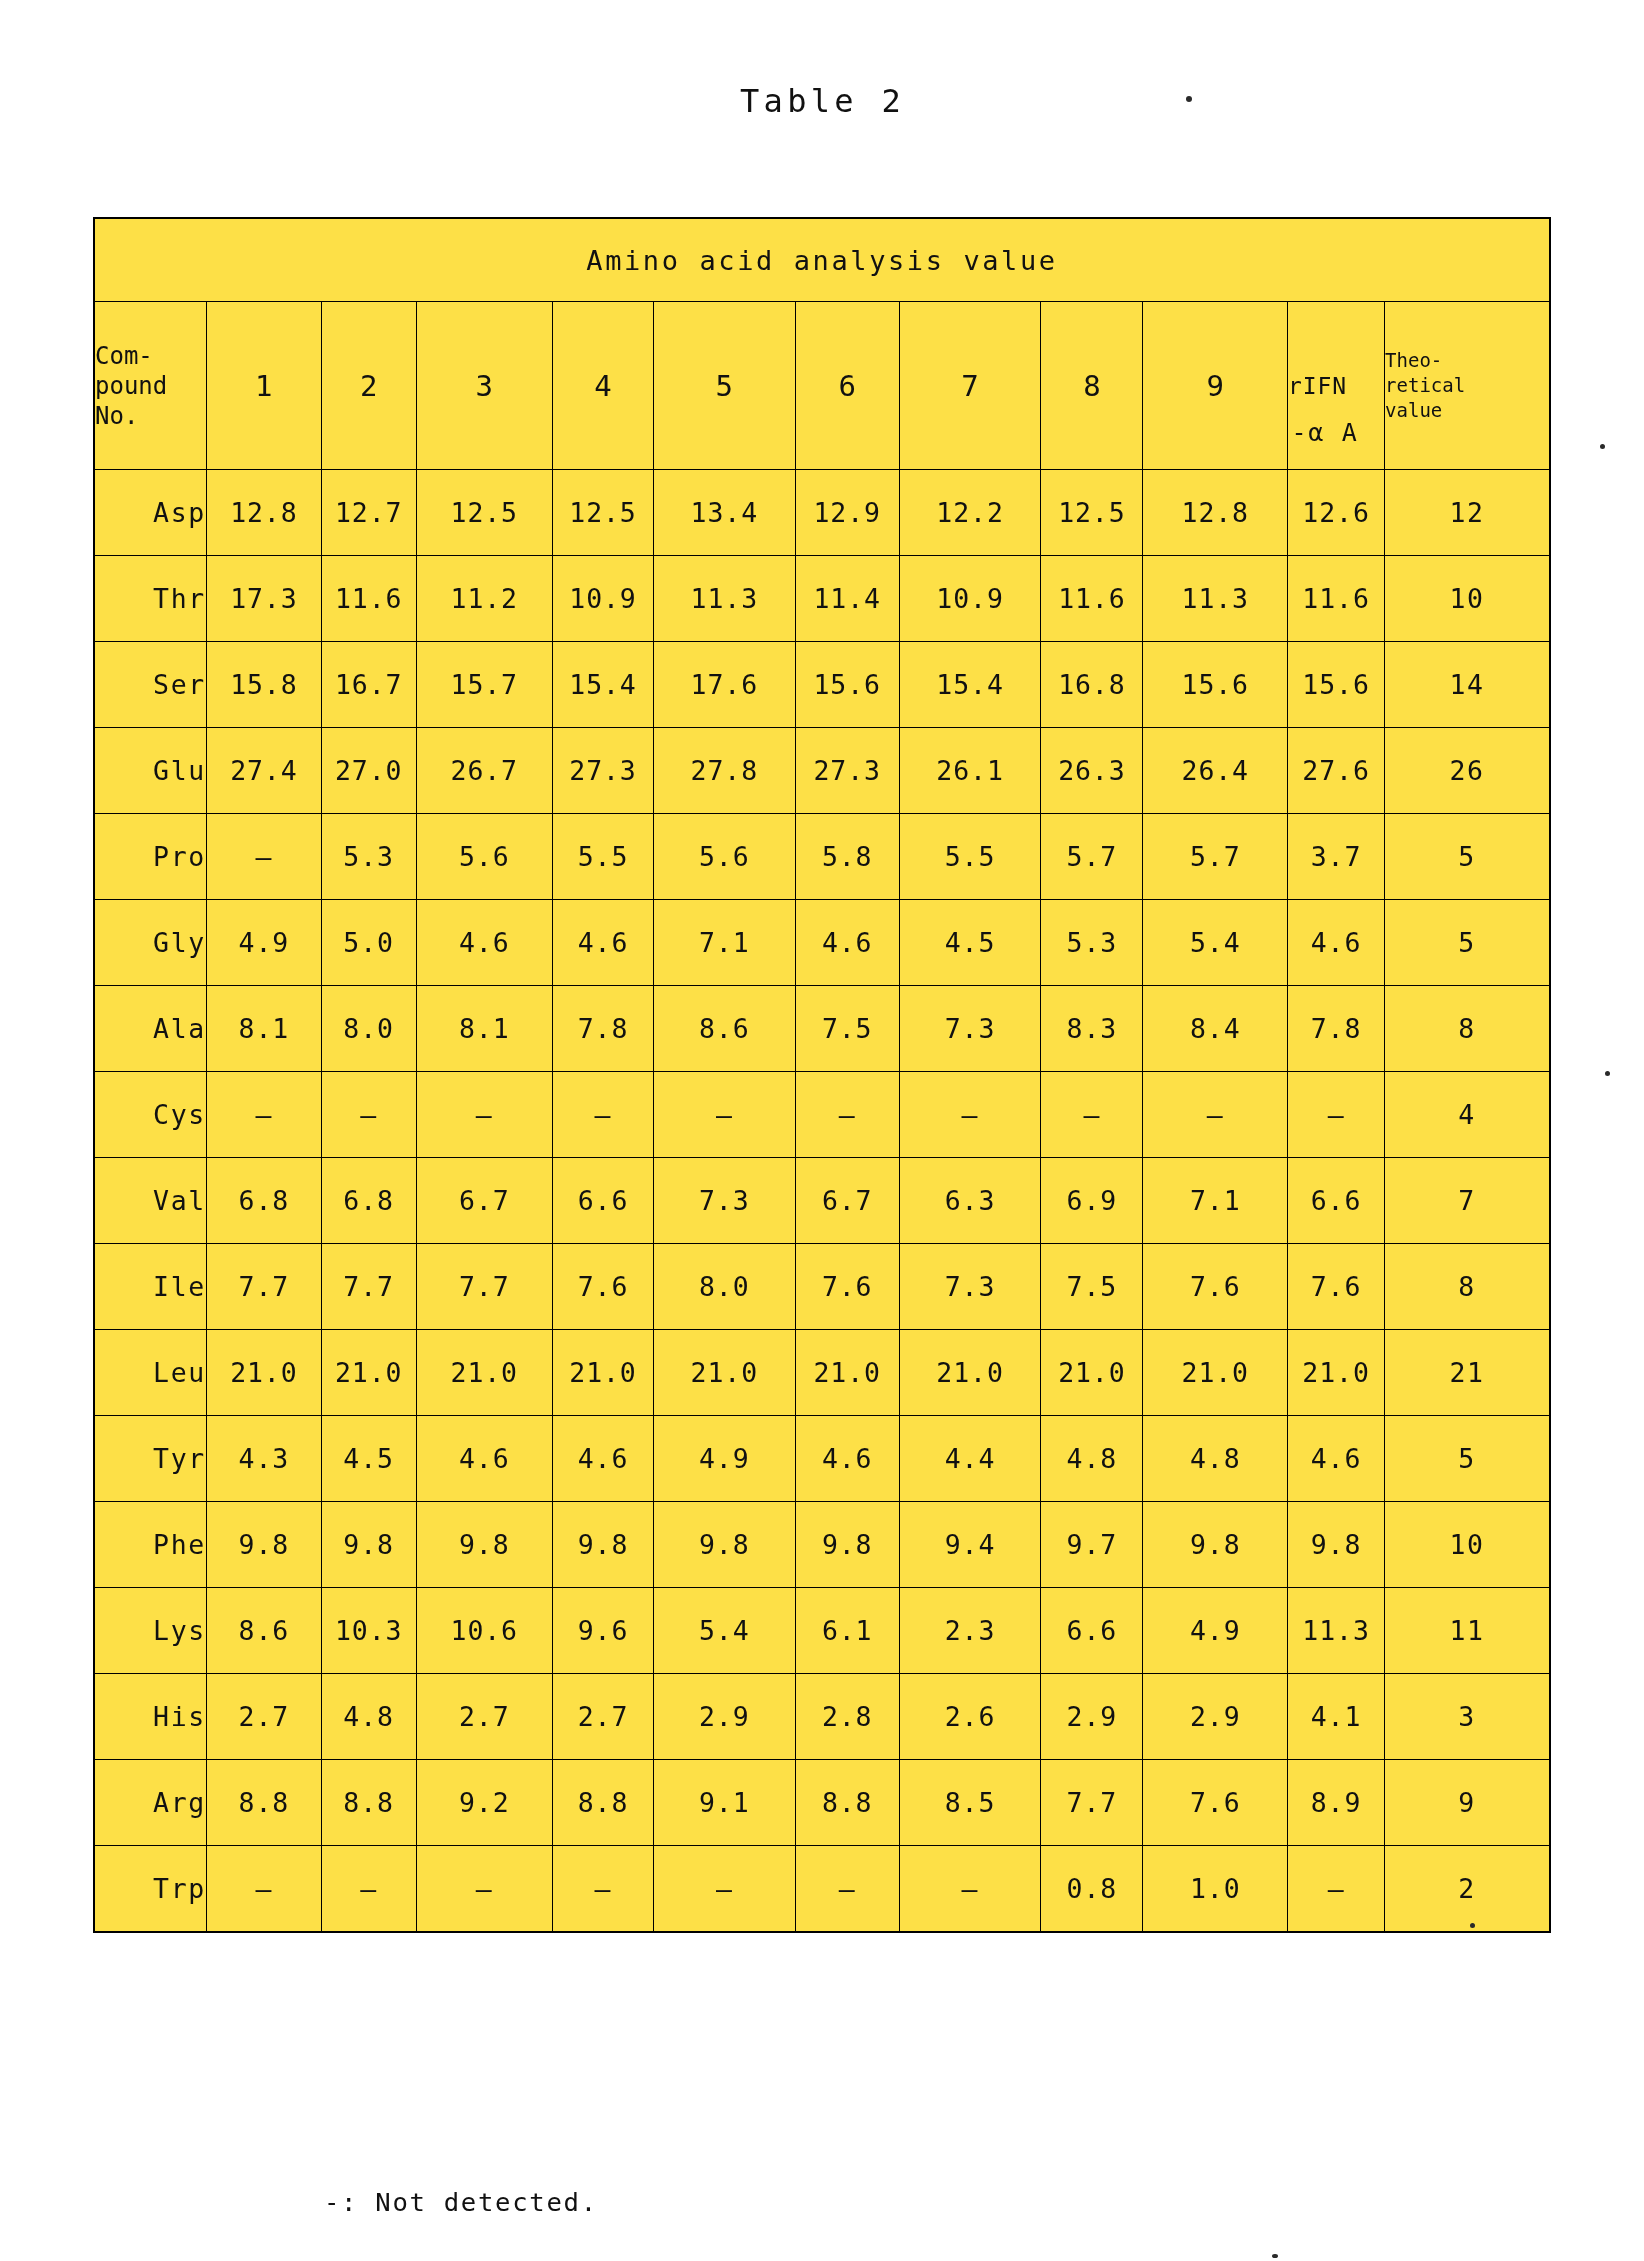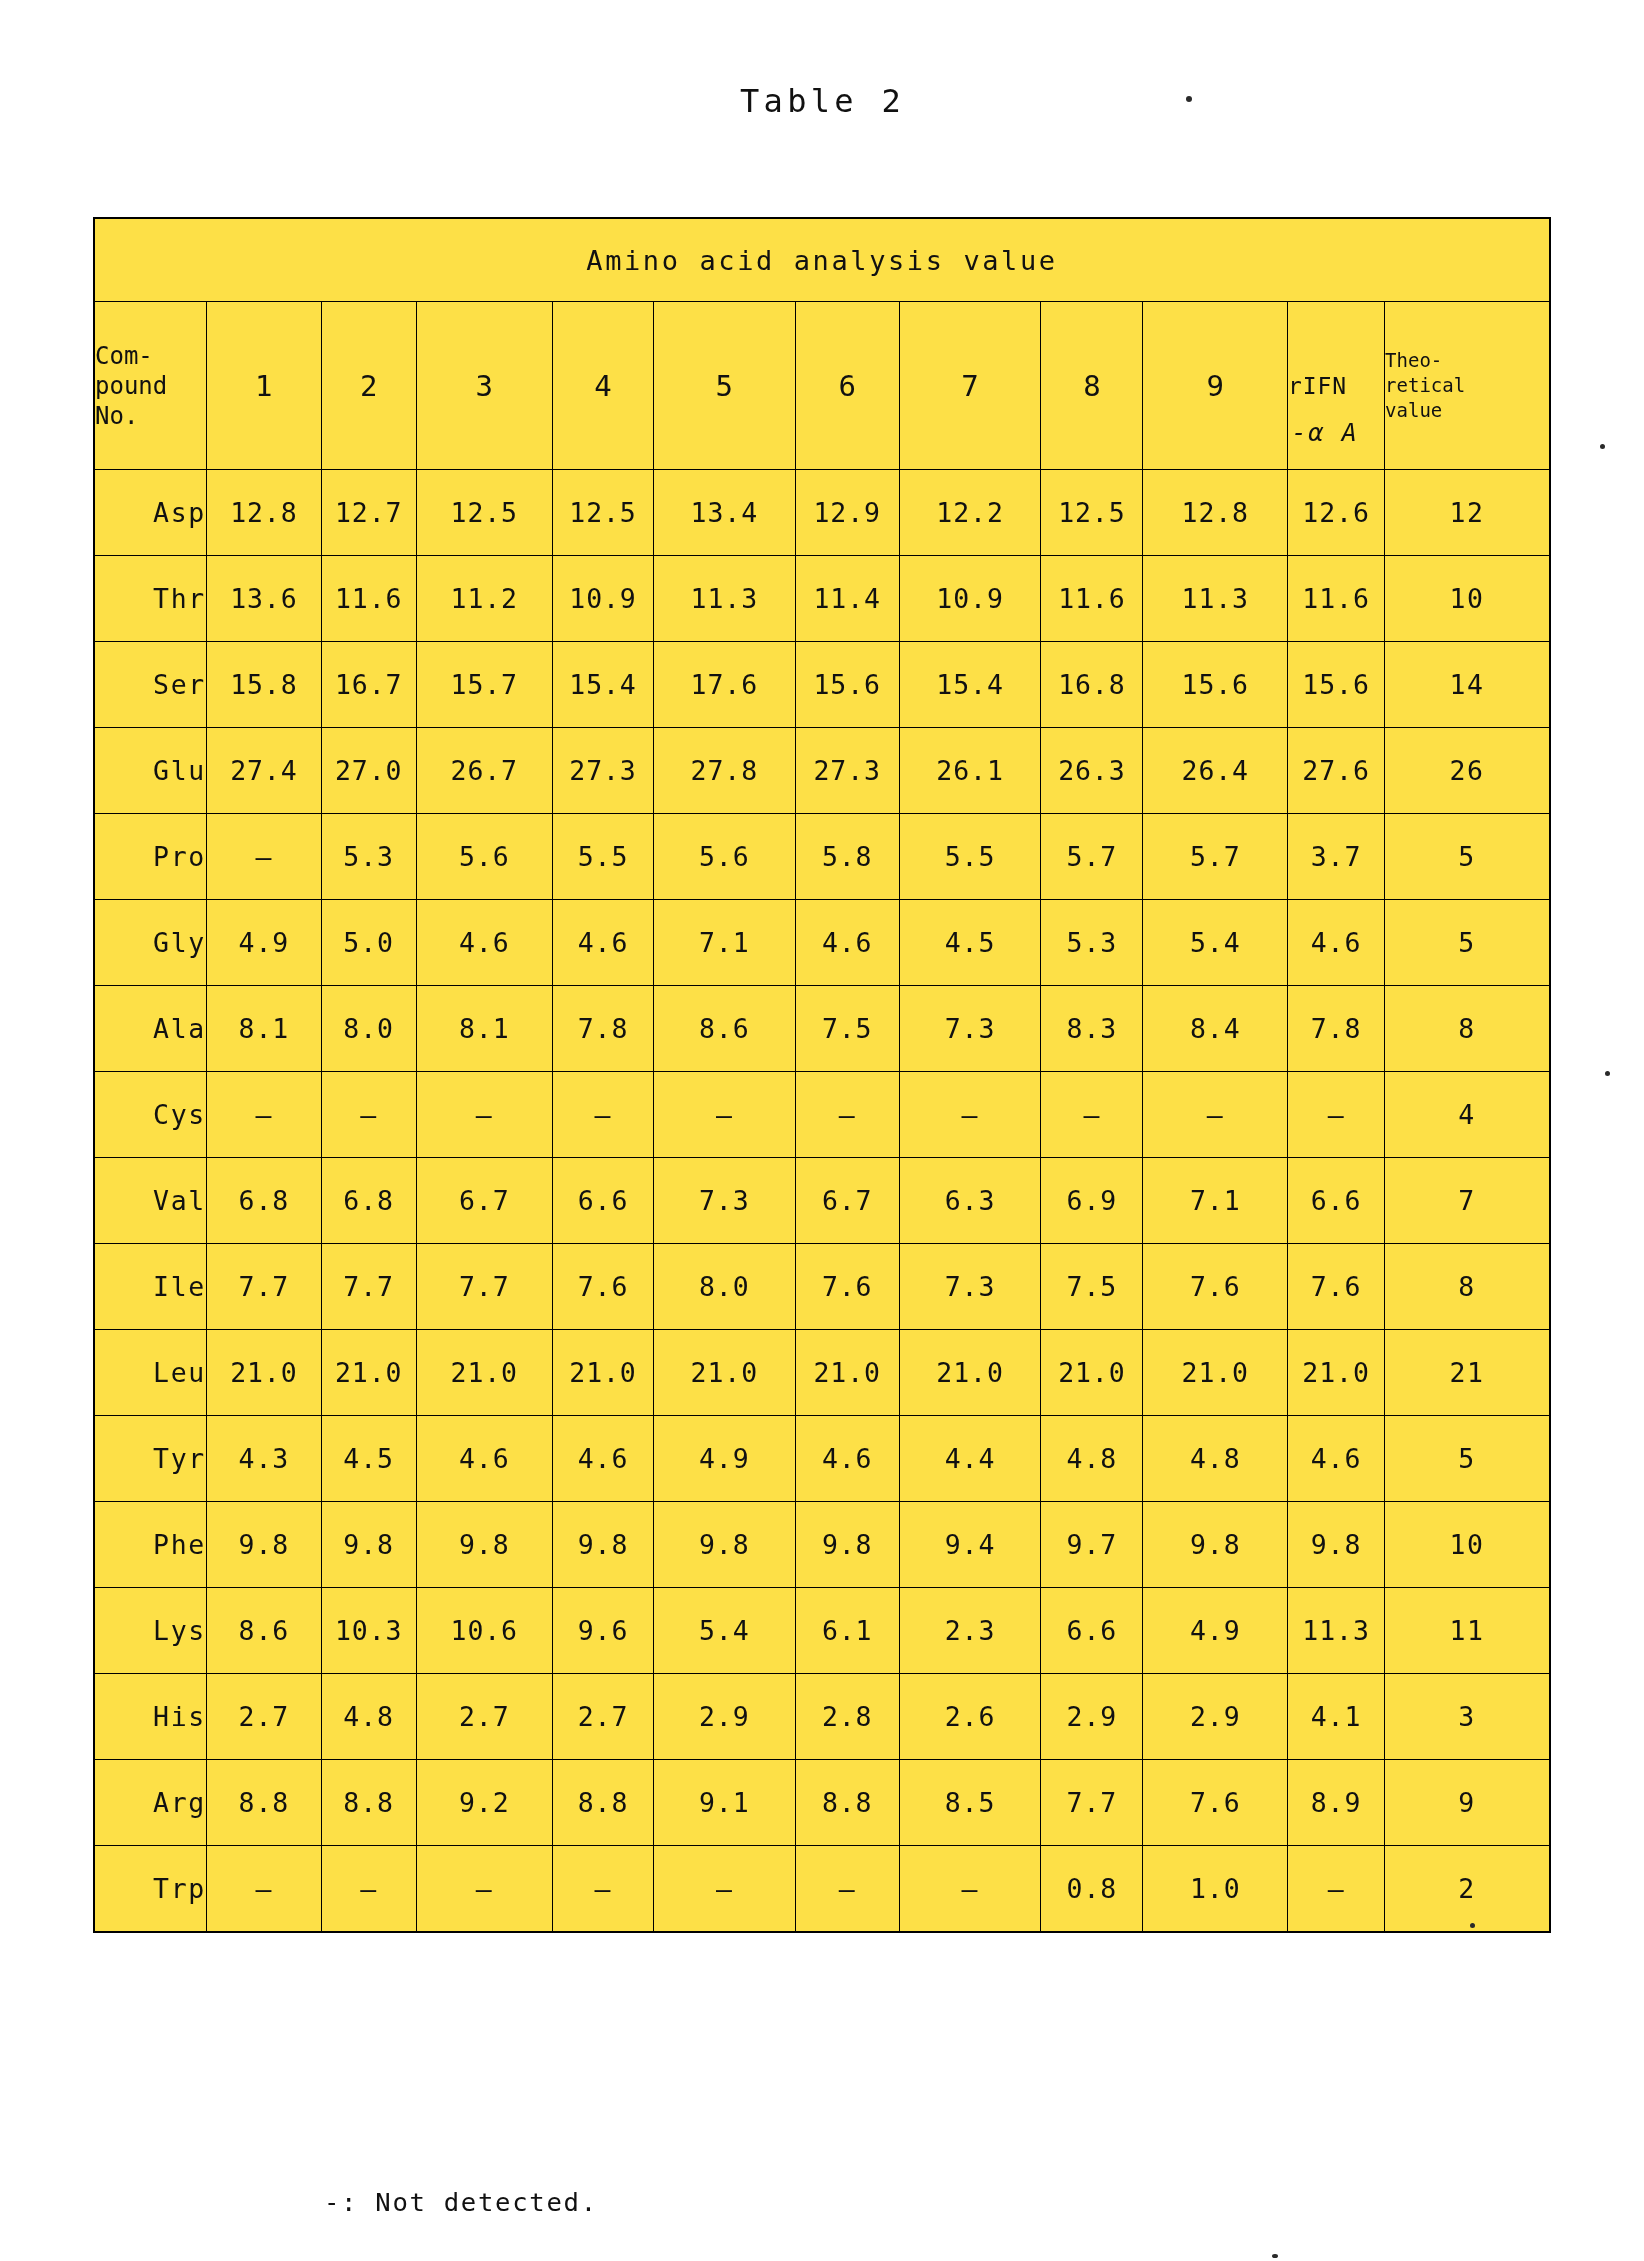--- a/index.html
+++ b/index.html
@@ -100,21 +100,20 @@
     padding-top: 19px;
   }
   .hdr-rifn .l1 { display: block; letter-spacing: 0.9px; }
   .hdr-rifn .l2 {
     display: block;
     position: absolute;
     bottom: 22px;
     left: 3.4px;
     letter-spacing: 1.7px;
     font-size: 25px;
-    font-style: italic;
   }
 
   .hdr-theo {
     font-size: 19px;
     text-align: left;
     padding-left: 5.1px;
     line-height: 1.32;
     vertical-align: top;
     padding-top: 17px;
   }
@@ -219,21 +218,21 @@
             <td class="val">13.4</td>
             <td class="val">12.9</td>
             <td class="val">12.2</td>
             <td class="val">12.5</td>
             <td class="val">12.8</td>
             <td class="val">12.6</td>
             <td class="val theo">12</td>
           </tr>
           <tr class="body-row">
             <td class="rowlabel">Thr</td>
-            <td class="val">13.6</td>
+            <td class="val">17.3</td>
             <td class="val">11.6</td>
             <td class="val">11.2</td>
             <td class="val">10.9</td>
             <td class="val">11.3</td>
             <td class="val">11.4</td>
             <td class="val">10.9</td>
             <td class="val">11.6</td>
             <td class="val">11.3</td>
             <td class="val">11.6</td>
             <td class="val theo">10</td>

